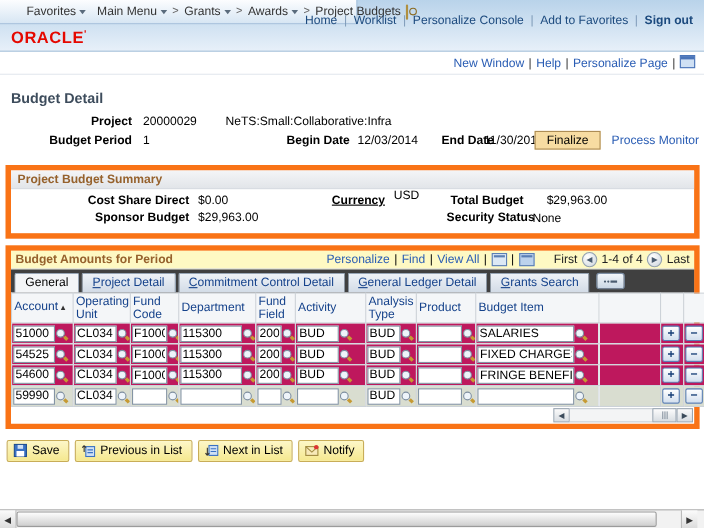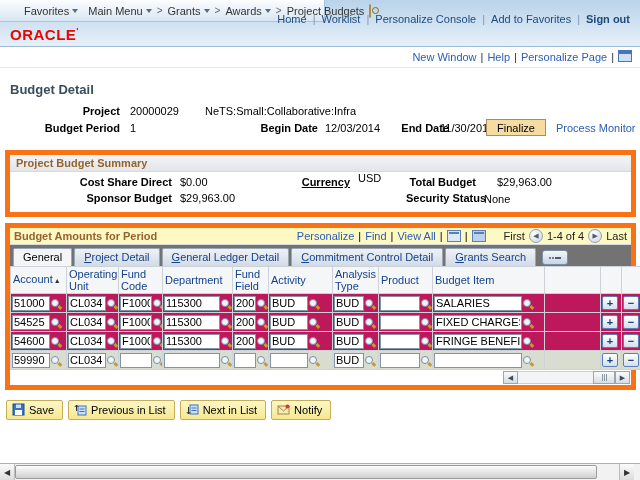--- a/index.html
+++ b/index.html
@@ -52,21 +52,21 @@
   .sec-title{color:#96622d;font-weight:bold;}
   .sec-links{display:flex;align-items:center;gap:4px;white-space:nowrap;}
   .mini-icon{display:inline-block;width:12px;height:10px;border:1px solid #5b7fb4;background:#dce8f5;position:relative;}
   .mini-icon::before{content:"";position:absolute;left:1px;top:1px;right:1px;height:2px;background:#5b7fb4;}
   .pager{display:flex;align-items:center;gap:4px;margin-left:14px;color:#222;}
   .circ{width:12px;height:12px;border:1px solid #93a1af;border-radius:50%;
         background:radial-gradient(circle at 35% 30%,#fff,#ccd4dc);display:inline-flex;align-items:center;justify-content:center;
         font-size:7px;color:#4a5c70;cursor:pointer;}
 
   
-  .tabs{display:flex;align-items:flex-end;gap:2px;padding:3px 0 0 3px;background:#737373;}
+  .tabs{display:flex;align-items:flex-start;gap:2px;padding:3px 0 0 3px;background:#404040;}
   .tab{border:1px solid #98a6b6;border-bottom:none;border-radius:2px 2px 0 0;padding:2px 9px 3px;
        background:linear-gradient(#eef2f7,#d2dbe6);color:#15428b;}
   .tab.active{background:#f3f5f7;color:#000;}
   .tab-label{display:inline-block;}
   .tab:not(.active) .tab-label::first-letter{text-decoration:underline;}
   .show-cols{width:24px;height:13px;margin:0 0 1px 4px;border:1px solid #7d8fa5;border-radius:3px;
              background:linear-gradient(#f2f6fa,#c9d6e4);display:inline-flex;align-items:center;justify-content:center;gap:1px;}
   .show-cols i{width:2px;height:2px;background:#4a5c70;border-radius:50%;}
   .show-cols b{width:6px;height:2px;background:#4a5c70;}
 
@@ -217,22 +217,22 @@
           <span>1-4 of 4</span>
           <span class="circ">▶</span>
           <span>Last</span>
         </span>
       </span>
     </div>
 
     <div class="tabs">
       <a class="tab active"><span class="tab-label">General</span></a>
       <a class="tab"><span class="tab-label">Project Detail</span></a>
+      <a class="tab"><span class="tab-label">Commitment Control Detail</span></a>
       <a class="tab"><span class="tab-label">General Ledger Detail</span></a>
-      <a class="tab"><span class="tab-label">Commitment Control Detail</span></a>
       <a class="tab"><span class="tab-label">Grants Search</span></a>
       <span class="show-cols">
           <i></i>
           <i></i>
           <b></b>
         </span>
     </div>
 
     <table class="grid">
       <colgroup>

